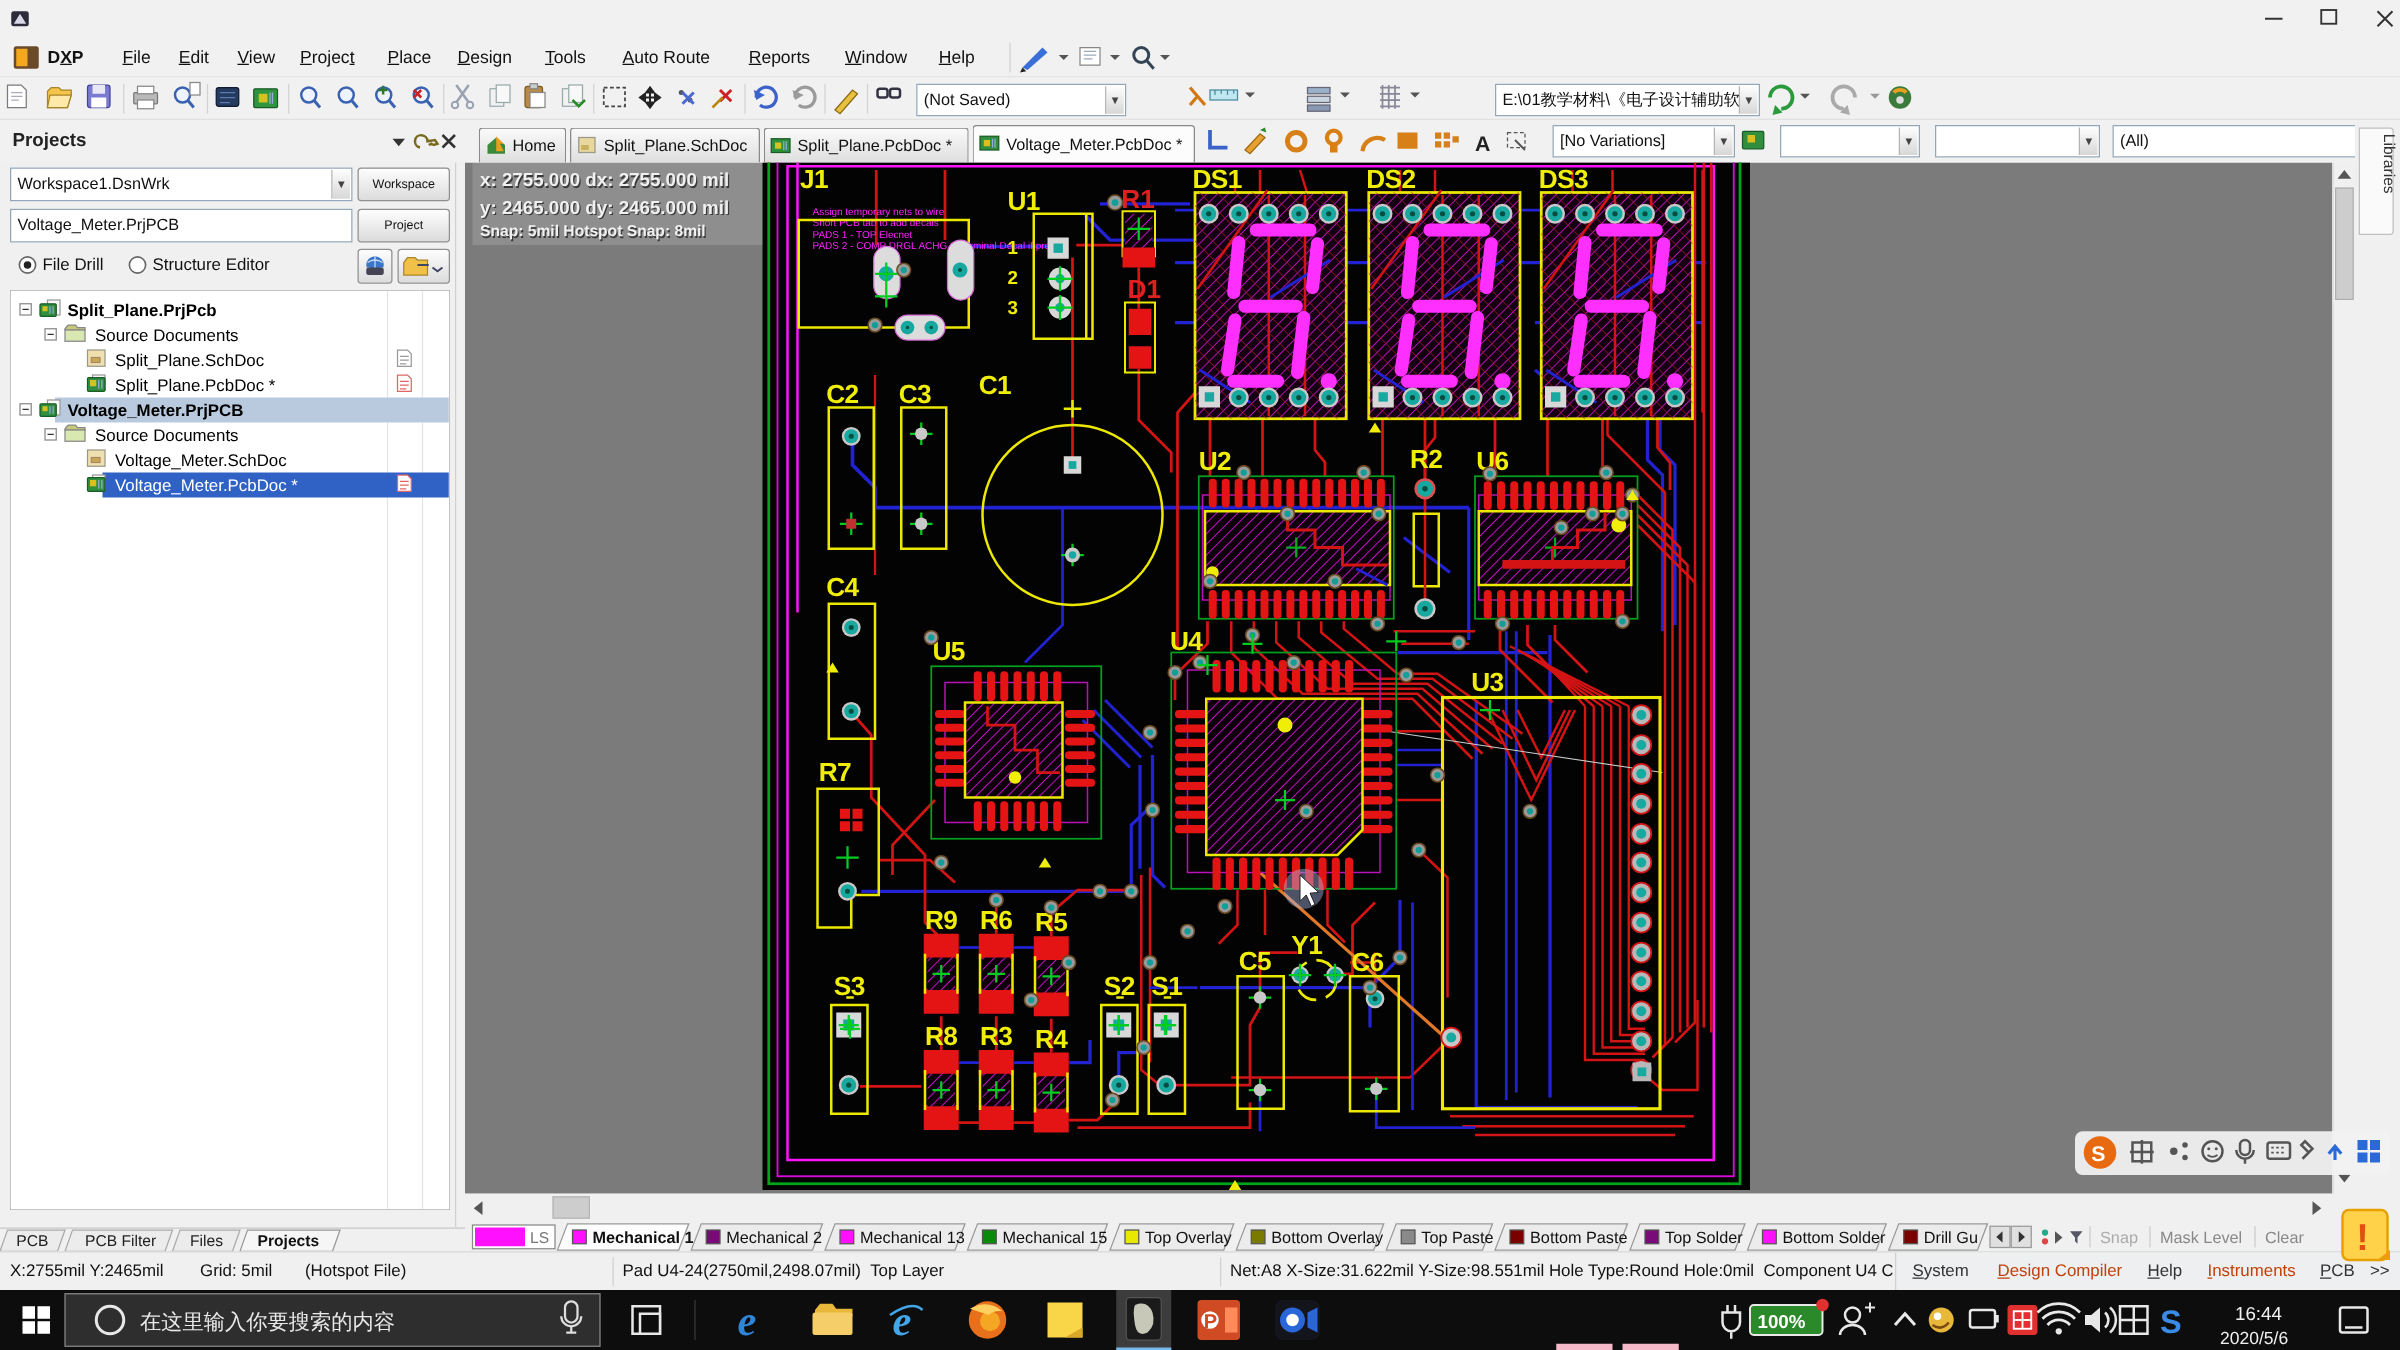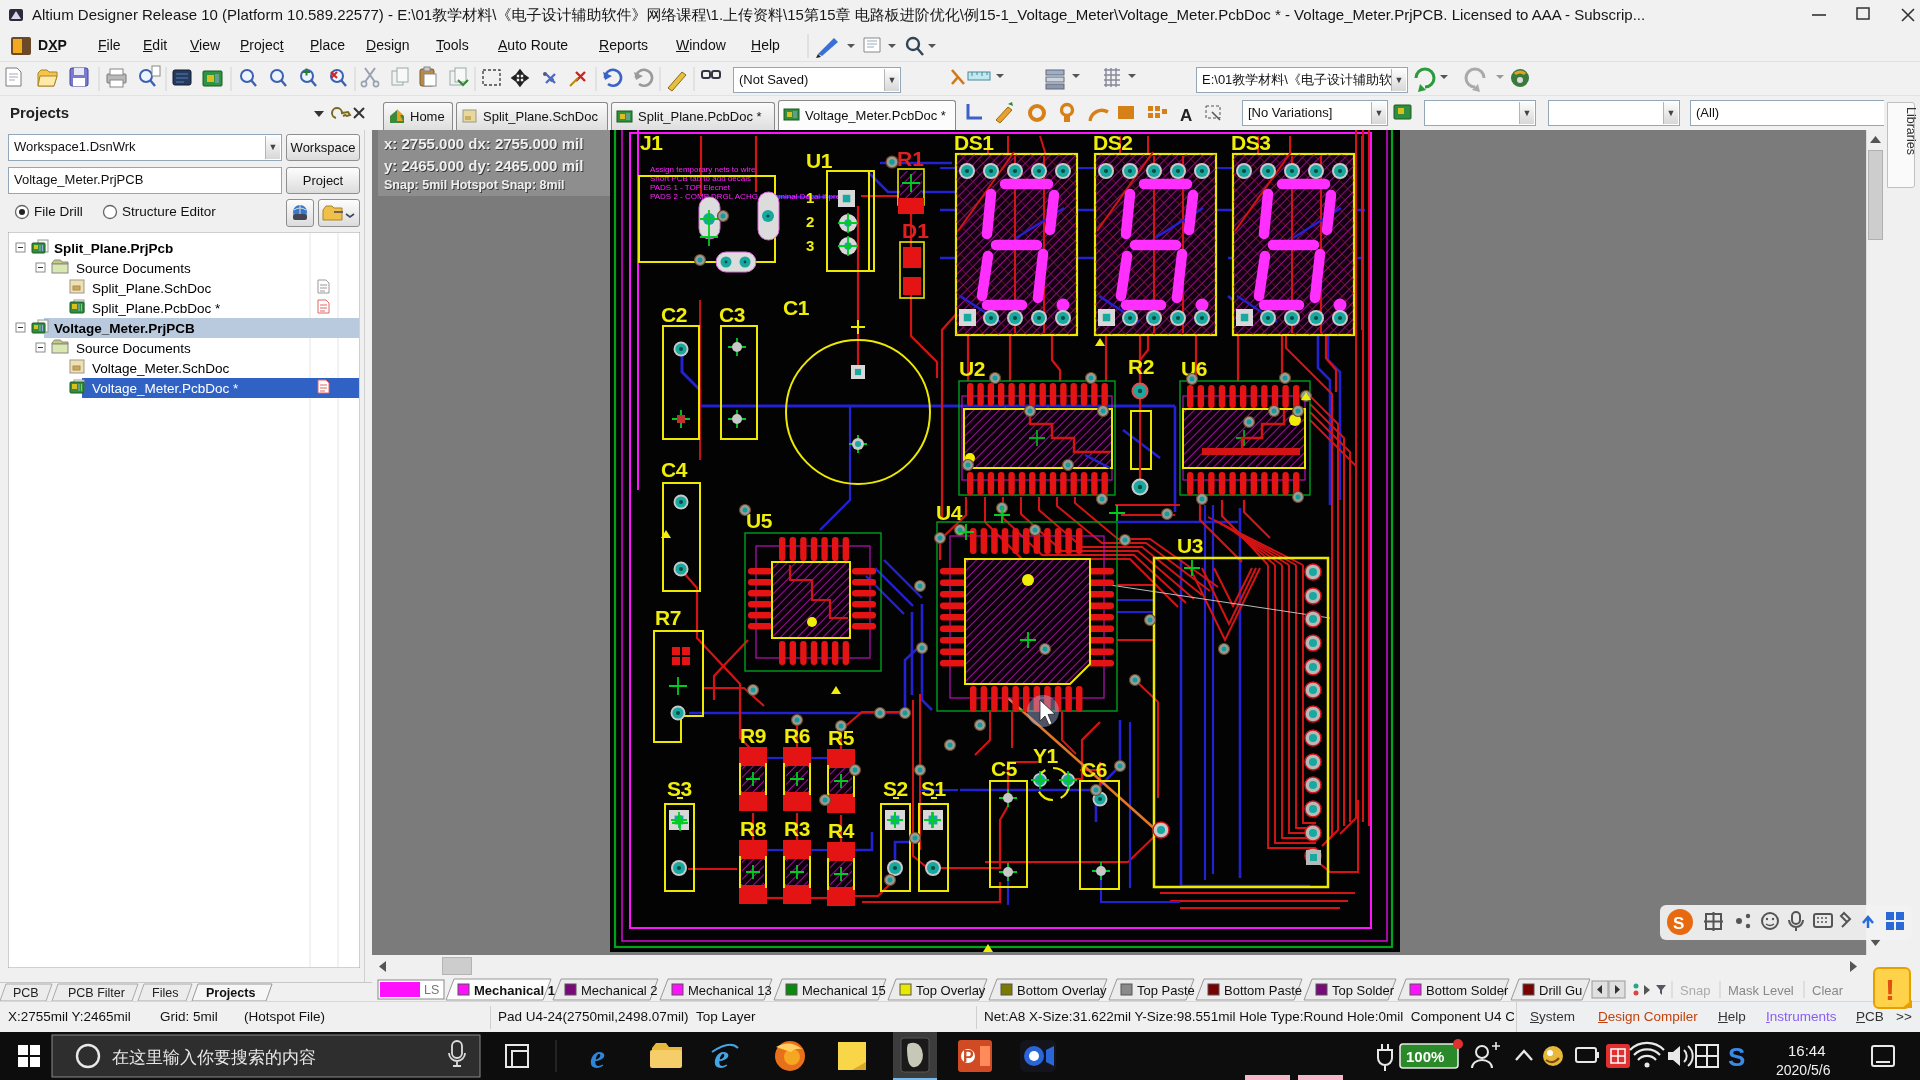--- a/index.html
+++ b/index.html
@@ -1,28 +1,27 @@
 <!DOCTYPE html>
 <html><head><meta charset="utf-8"><style>
 *{box-sizing:border-box}
 body{margin:0;width:1920px;height:1080px;font-family:"Liberation Sans",sans-serif;overflow:hidden;background:#f0f0f0;position:relative;color:#111}
 .a{position:absolute}
 .cb{background:#fff;border:1px solid #94a7b8;font-size:13px;line-height:24px;padding-left:5px;white-space:nowrap;overflow:hidden}
 .cb .ar{position:absolute;right:1px;top:1px;bottom:1px;width:15px;background:linear-gradient(#fdfdfd,#d7d7d7);border-left:1px solid #b5b5b5;color:#444;font-size:9px;text-align:center;line-height:22px}
-.btn{background:linear-gradient(#fdfdfd,#dcdcdc);border:1px solid #8f8f8f;border-radius:3px;font-size:13px;text-align:center}
+.btn{background:linear-gradient(#fdfdfd,#dcdcdc);border:1px solid #8f8f8f;border-radius:3px;font-size:10px;text-align:center}
 .tab{background:linear-gradient(#fbfbfb,#dfdfdf);border:1px solid #898989;border-bottom:none;border-radius:3px 3px 0 0;font-size:13px;white-space:nowrap}
 u{text-decoration:underline}
 </style></head><body>
 
 <div class="a" style="left:0;top:0;width:1920px;height:30px;background:#f1f1f1">
 <svg class="a" style="left:8px;top:6px" width="18" height="18">
       <rect x="1" y="3" width="14" height="12" rx="2" fill="#2b2b3a"></rect>
       <path d="M3 13 L8 5 L13 13 Z" fill="#d8d8e8"></path>
     </svg>
-<div class="a" style="left:32px;top:6px;font-size:15px;color:#151515;white-space:nowrap">Altium Designer Release 10 (Platform 10.589.22577) - E:\01教学材料\《电子设计辅助软件》网络课程\1.上传资料\15第15章 电路板进阶优化\例15-1_Voltage_Meter\Voltage_Meter.PcbDoc * - Voltage_Meter.PrjPCB. Licensed to AAA - Subscrip...</div>
 <svg class="a" style="left:1790px;top:0" width="130" height="30">
 <line x1="22" y1="15" x2="36" y2="15" stroke="#333" stroke-width="1.6"></line>
 <rect x="67" y="8" width="12" height="11" fill="none" stroke="#333" stroke-width="1.5"></rect>
 <path d="M112 9 L124 21 M124 9 L112 21" stroke="#333" stroke-width="1.6"></path>
     </svg>
 </div>
 <div class="a" style="left:0;top:30px;width:1920px;height:32px;background:#f1f1f1;border-bottom:1px solid #e0e0e0">
 <svg class="a" style="left:10px;top:5px" width="24" height="22">
       <rect x="1" y="2" width="20" height="18" rx="2" fill="#6b4a2a"></rect>
       <rect x="3" y="4" width="9" height="14" fill="#f3a81e"></rect>
@@ -1135,21 +1134,21 @@
 <div class="a" style="left:160px;top:7px">Grid: 5mil</div>
 <div class="a" style="left:244px;top:7px">(Hotspot File)</div>
 <div class="a" style="left:490px;top:4px;width:1px;height:23px;background:#d0d0d0"></div>
 <div class="a" style="left:498px;top:7px">Pad U4-24(2750mil,2498.07mil)&nbsp;&nbsp;Top Layer</div>
 <div class="a" style="left:976px;top:4px;width:1px;height:23px;background:#d0d0d0"></div>
 <div class="a" style="left:984px;top:7px;width:530px;overflow:hidden;white-space:nowrap">Net:A8 X-Size:31.622mil Y-Size:98.551mil Hole Type:Round Hole:0mil&nbsp;&nbsp;Component U4 Com</div>
 <div class="a" style="left:1516px;top:0;width:404px;height:31px;background:#edeff0;border-left:1px solid #d0d0d0"></div>
 <div class="a" style="left:1530px;top:7px;color:#333"><u>S</u>ystem</div>
 <div class="a" style="left:1598px;top:7px;color:#c2410c"><u>D</u>esign Compiler</div>
 <div class="a" style="left:1718px;top:7px;color:#333"><u>H</u>elp</div>
-<div class="a" style="left:1766px;top:7px;color:#8b5cf6"><u>I</u>nstruments</div>
+<div class="a" style="left:1766px;top:7px;color:#c2410c"><u>I</u>nstruments</div>
 <div class="a" style="left:1856px;top:7px;color:#333"><u>P</u>CB</div>
 <div class="a" style="left:1896px;top:7px;color:#333">&gt;&gt;</div>
 </div>
 <svg class="a" style="left:1650px;top:900px" width="270" height="45" viewBox="1650 900 270 45">
     <rect x="1660" y="905" width="252" height="35" rx="6" fill="#f2f2f2" opacity="0.93"></rect>
     <circle cx="1680" cy="922" r="13" fill="#e86a10"></circle>
     <text x="1673" y="929" font-size="17" font-weight="bold" fill="#fff" font-family="Liberation Sans">S</text>
     <rect x="1706" y="914" width="15" height="15" fill="none" stroke="#555" stroke-width="2"></rect>
     <line x1="1713.5" y1="912" x2="1713.5" y2="931" stroke="#555" stroke-width="2"></line>
     <line x1="1704" y1="921.5" x2="1723" y2="921.5" stroke="#555" stroke-width="2"></line>

